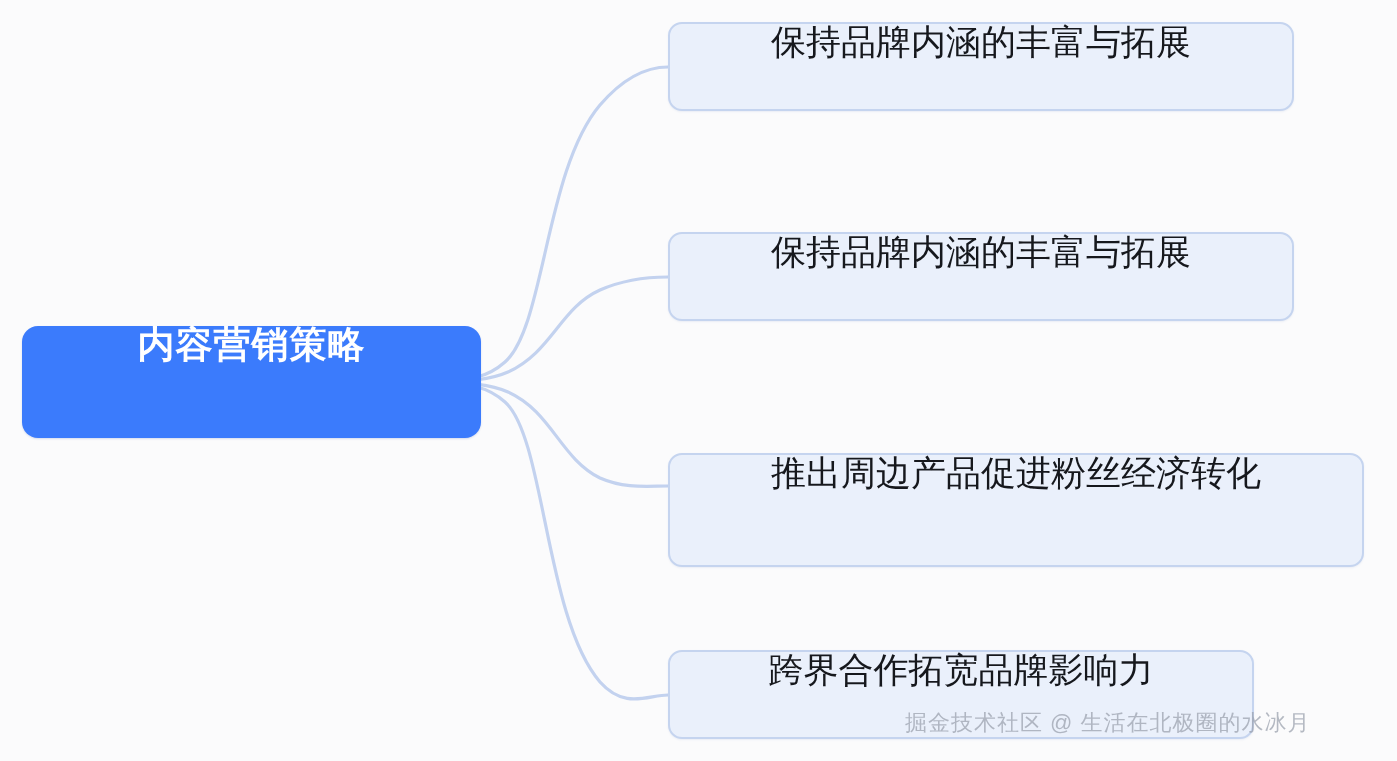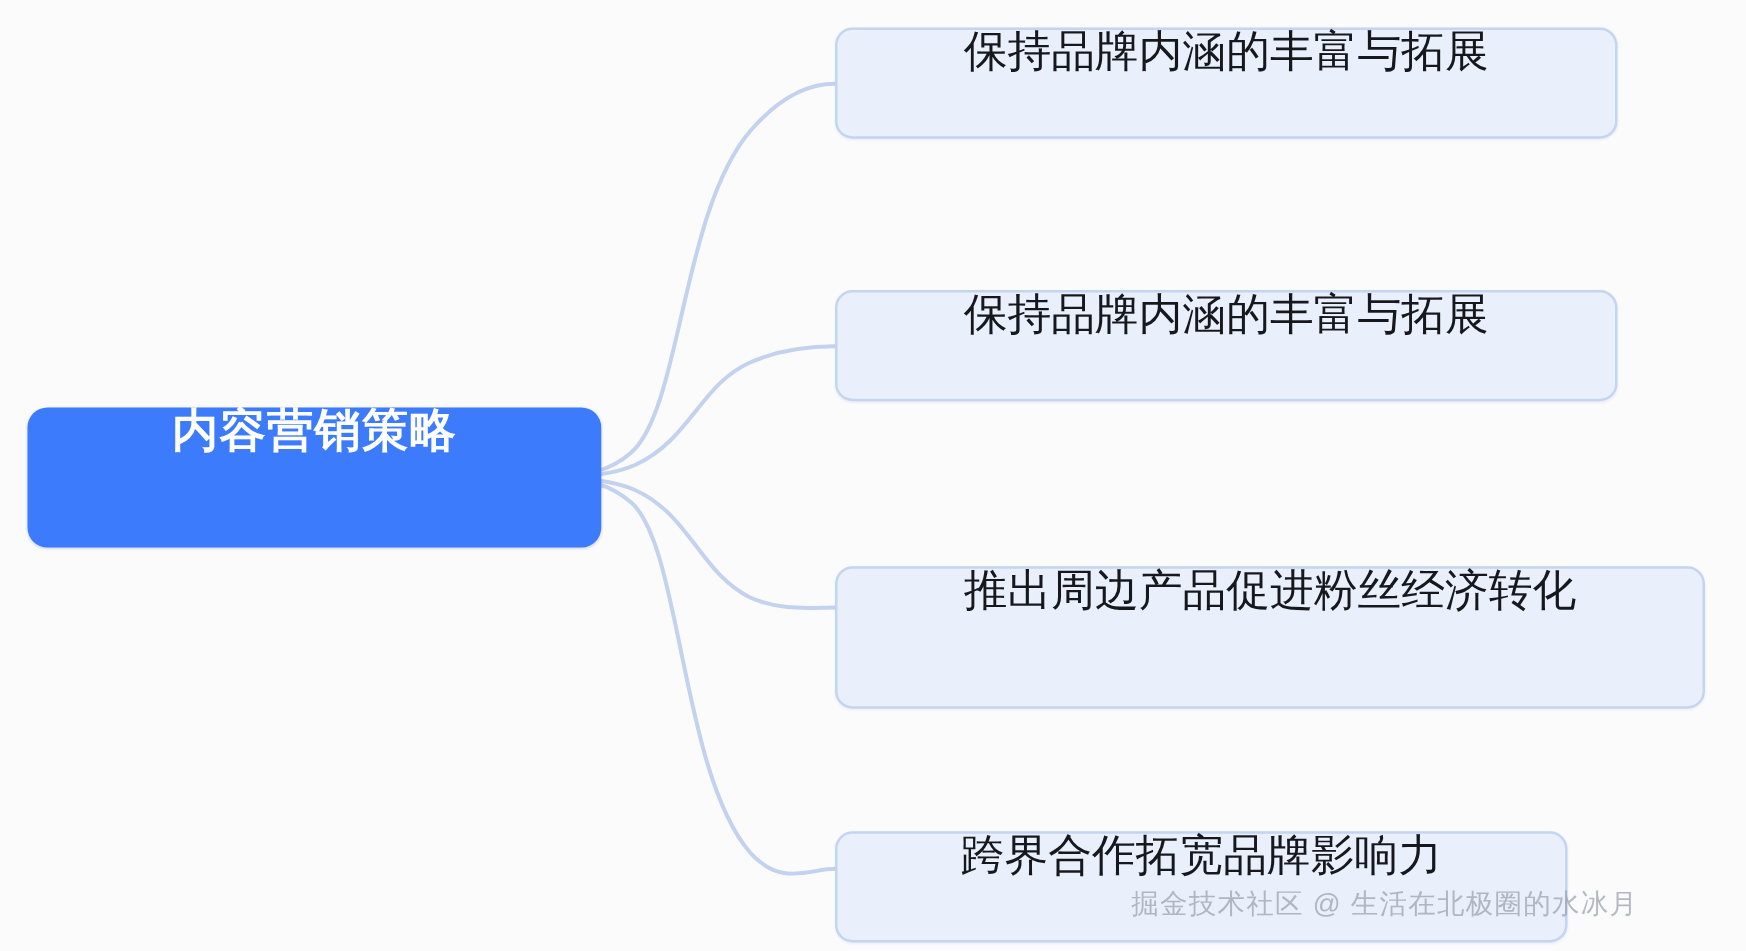--- a/index.html
+++ b/index.html
@@ -56,21 +56,21 @@
   .branch-label {
     color: #16181d;
     font-size: 35px;
     font-weight: normal;
     white-space: nowrap;
     line-height: 1;
   }
   #node-0 { left: 668px; top: 22px;  width: 626px; height: 89px; }
   #node-1 { left: 668px; top: 232px; width: 626px; height: 89px; }
   #node-2 { left: 668px; top: 441px; width: 696px; height: 114px; margin-top: 12px; }
-  #node-3 { left: 668px; top: 650px; width: 586px; height: 89px; margin-top: 15px; }
+  #node-3 { left: 668px; top: 650px; width: 586px; height: 89px; }
 
   #watermark {
     position: absolute;
     left: 905px;
     top: 712px;
     font-size: 22px;
     color: #9aa0ad;
     opacity: 0.72;
     white-space: nowrap;
     line-height: 1;

